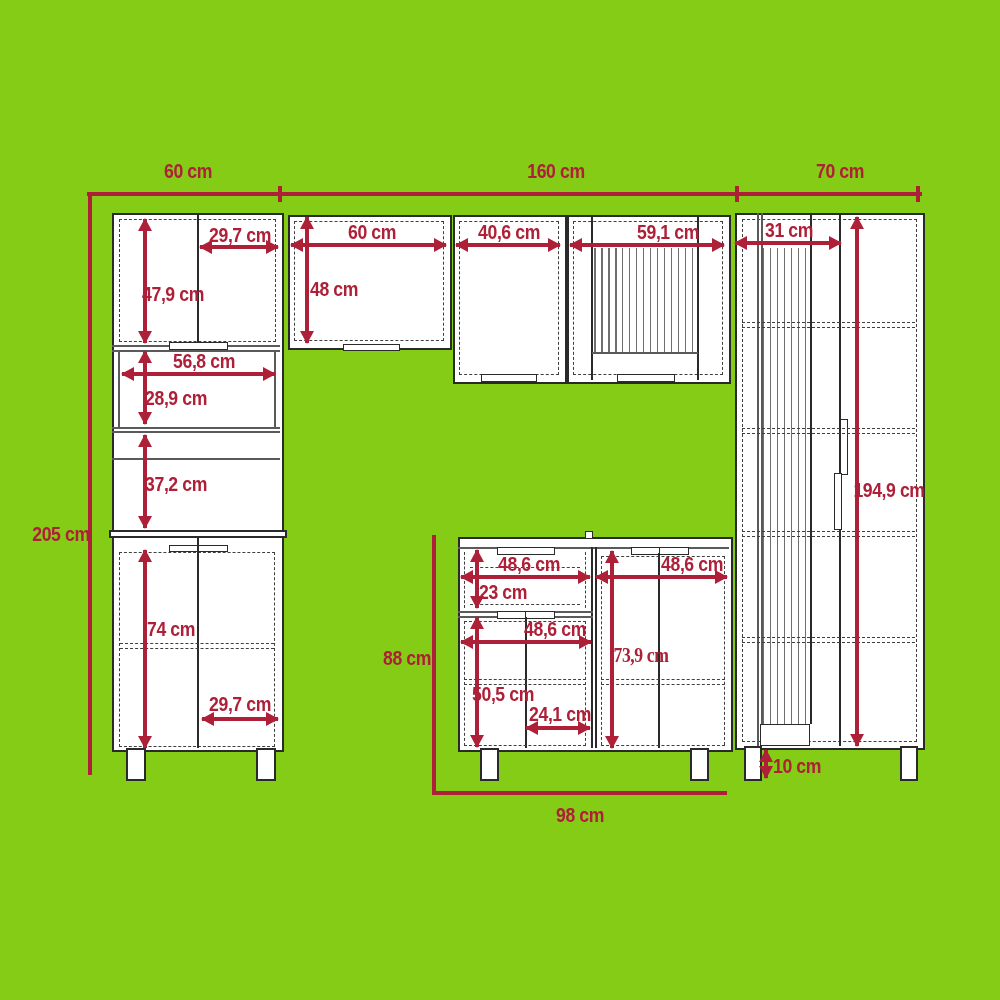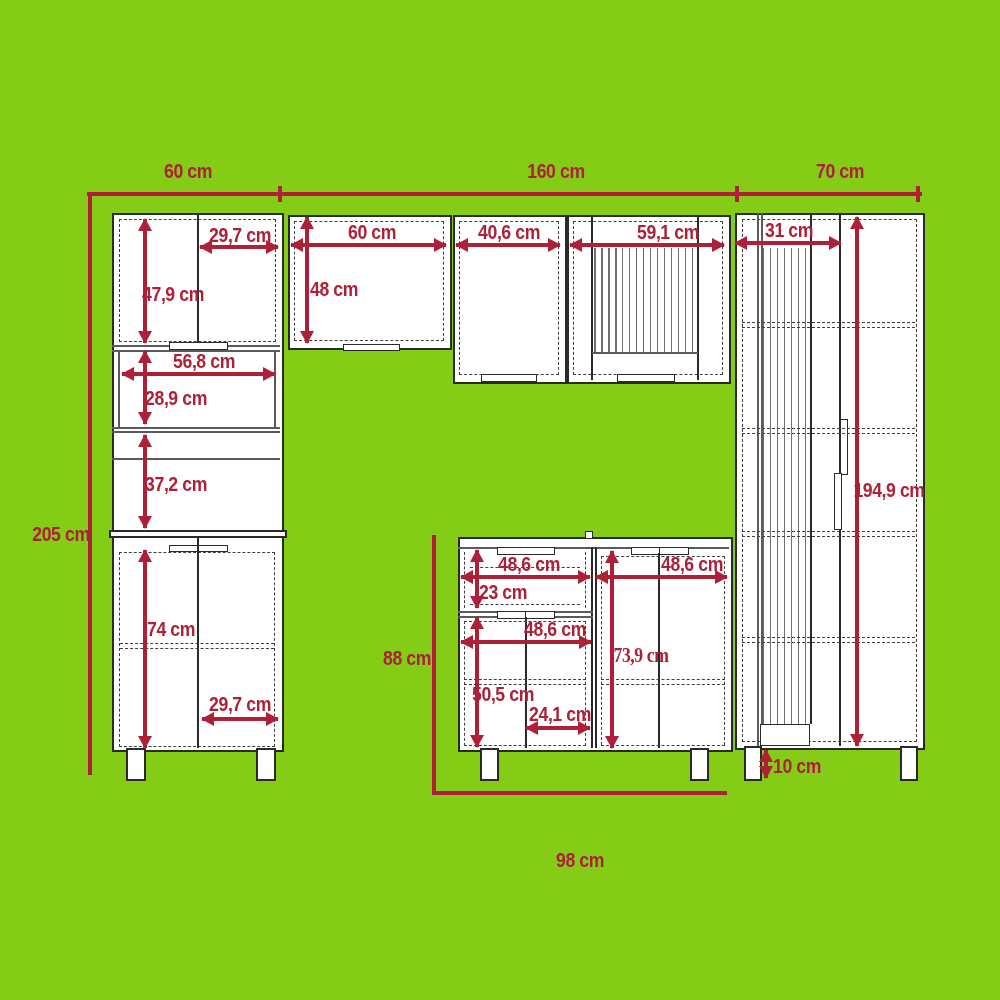--- a/index.html
+++ b/index.html
@@ -227,21 +227,21 @@
     <div class="dash-h" style="left:601px;top:745px;width:124px;"></div>
     <div class="dash-h" style="left:601px;top:679px;width:124px;"></div>
     <div class="dash-h" style="left:601px;top:684px;width:124px;"></div>
     <div class="leg" style="left:480px;top:748px;width:15px;height:29px;"></div>
     <div class="leg" style="left:690px;top:748px;width:15px;height:29px;"></div>
   </div>
 
   <div class="rline" style="left:432px;top:535px;width:4px;height:258px;"></div>
   <div class="rline" style="left:432px;top:791px;width:295px;height:4px;"></div>
   <div class="lbl" style="left:407px;top:658px;"><span>88 cm</span></div>
-  <div class="lbl" style="left:580px;top:860px;"><span>98 cm</span></div>
+  <div class="lbl" style="left:580px;top:815px;"><span>98 cm</span></div>
 
   <div class="dim h" style="left:461px;top:575px;width:129px;">
       <span class="ah w"></span>
       <span class="ah e"></span>
     </div>
   <div class="lbl" style="left:529px;top:564px;"><span>48,6 cm</span></div>
   <div class="dim v" style="left:475px;top:550px;height:58px;">
       <span class="ah n"></span>
       <span class="ah s"></span>
     </div>

